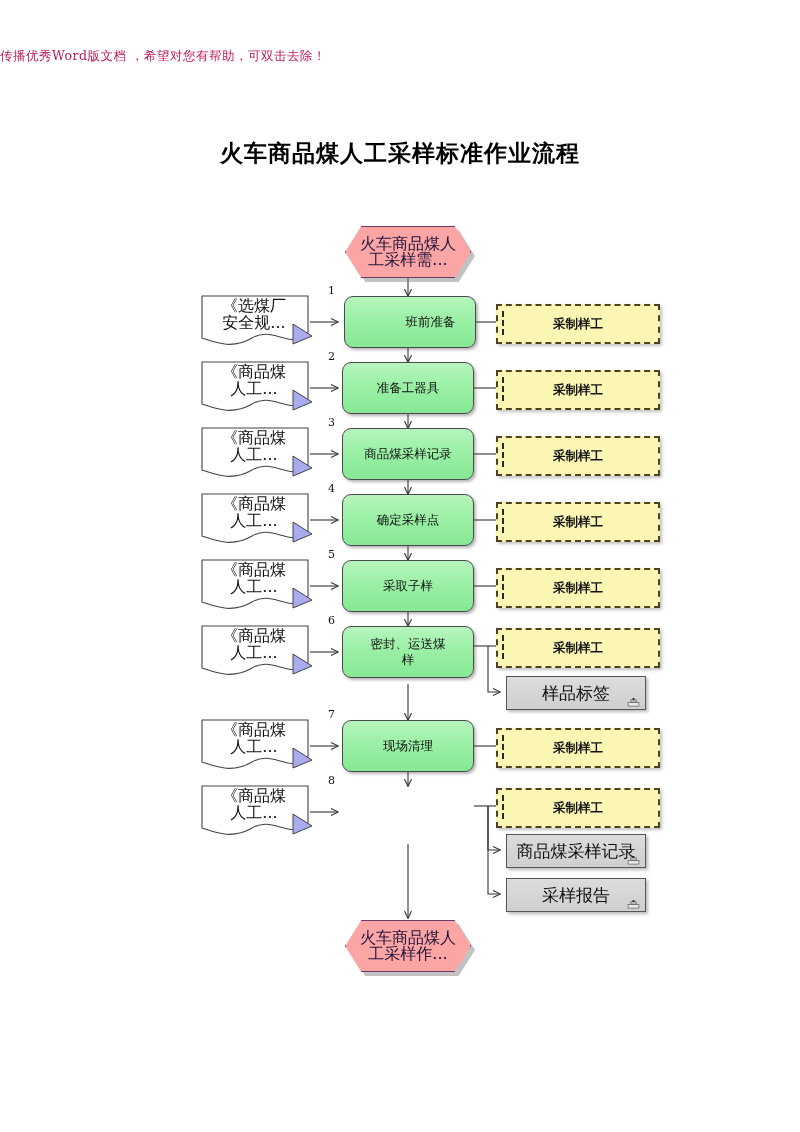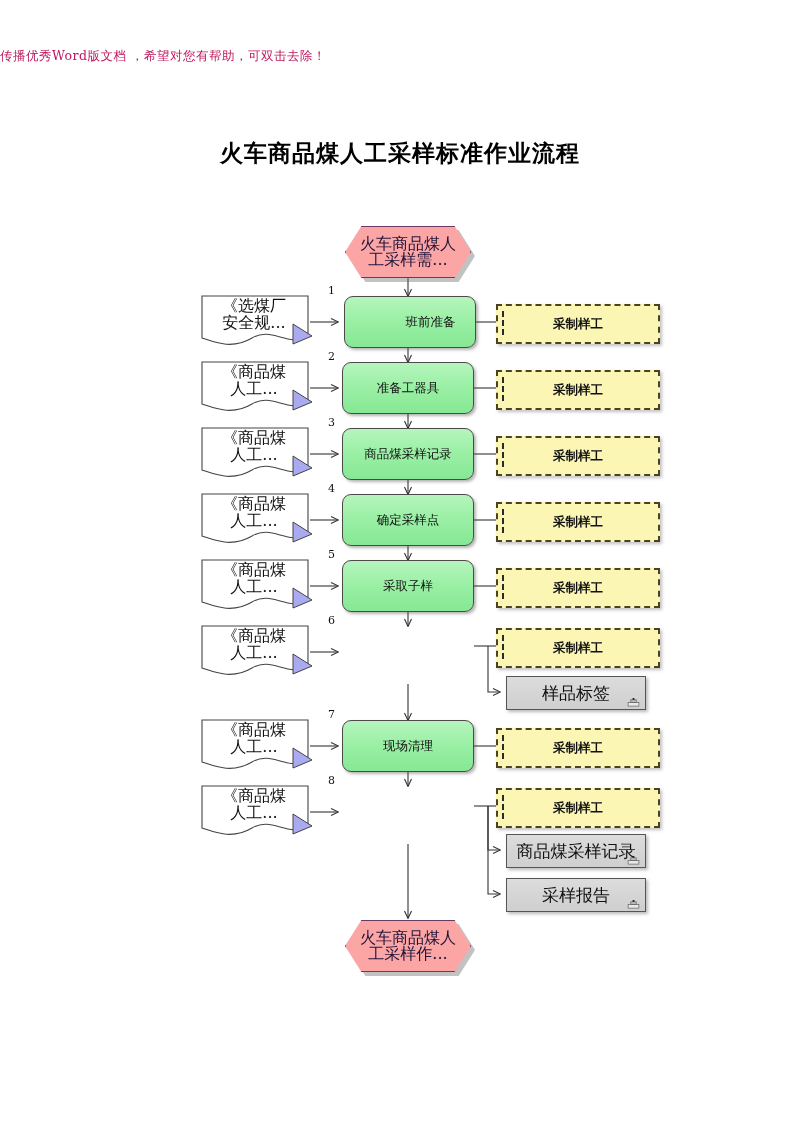--- a/index.html
+++ b/index.html
@@ -263,20 +263,21 @@
   </div>
 
   <div class="stepnum" style="left:328px;top:614px;">6</div>
   <div class="docnode" style="left:200px;top:624px;">
     <svg width="122" height="56" viewBox="0 0 122 56">
       <path d="M2,2 L108,2 L108,42 C88,54 72,32 52,44 C32,56 14,48 2,44 Z" fill="#ffffff" stroke="#444" stroke-width="1.1"></path>
       <path d="M93,30 L112,42 L93,50 Z" fill="#aaaaf0" stroke="#444" stroke-width="1"></path>
     </svg>
     <div class="doctext">《商品煤<br>人工...</div>
   </div>
+  <div class="node proc" style="left:342px;top:626px;">密封、运送煤<br>样</div>
   <div class="role" style="left:496px;top:628px;">
     <span class="tick"></span>
     <span>采制样工</span>
   </div>
   <div class="out" style="left:506px;top:676px;">
     <span>样品标签</span>
     <svg class="stamp" viewBox="0 0 14 10">
       <rect x="1" y="5" width="12" height="4" fill="#e8e8e8" stroke="#555" stroke-width=".7"></rect>
       <rect x="4" y="2" width="6" height="3" fill="#bbb" stroke="#555" stroke-width=".7"></rect>
       <rect x="6" y="0" width="2" height="2" fill="#222"></rect>

